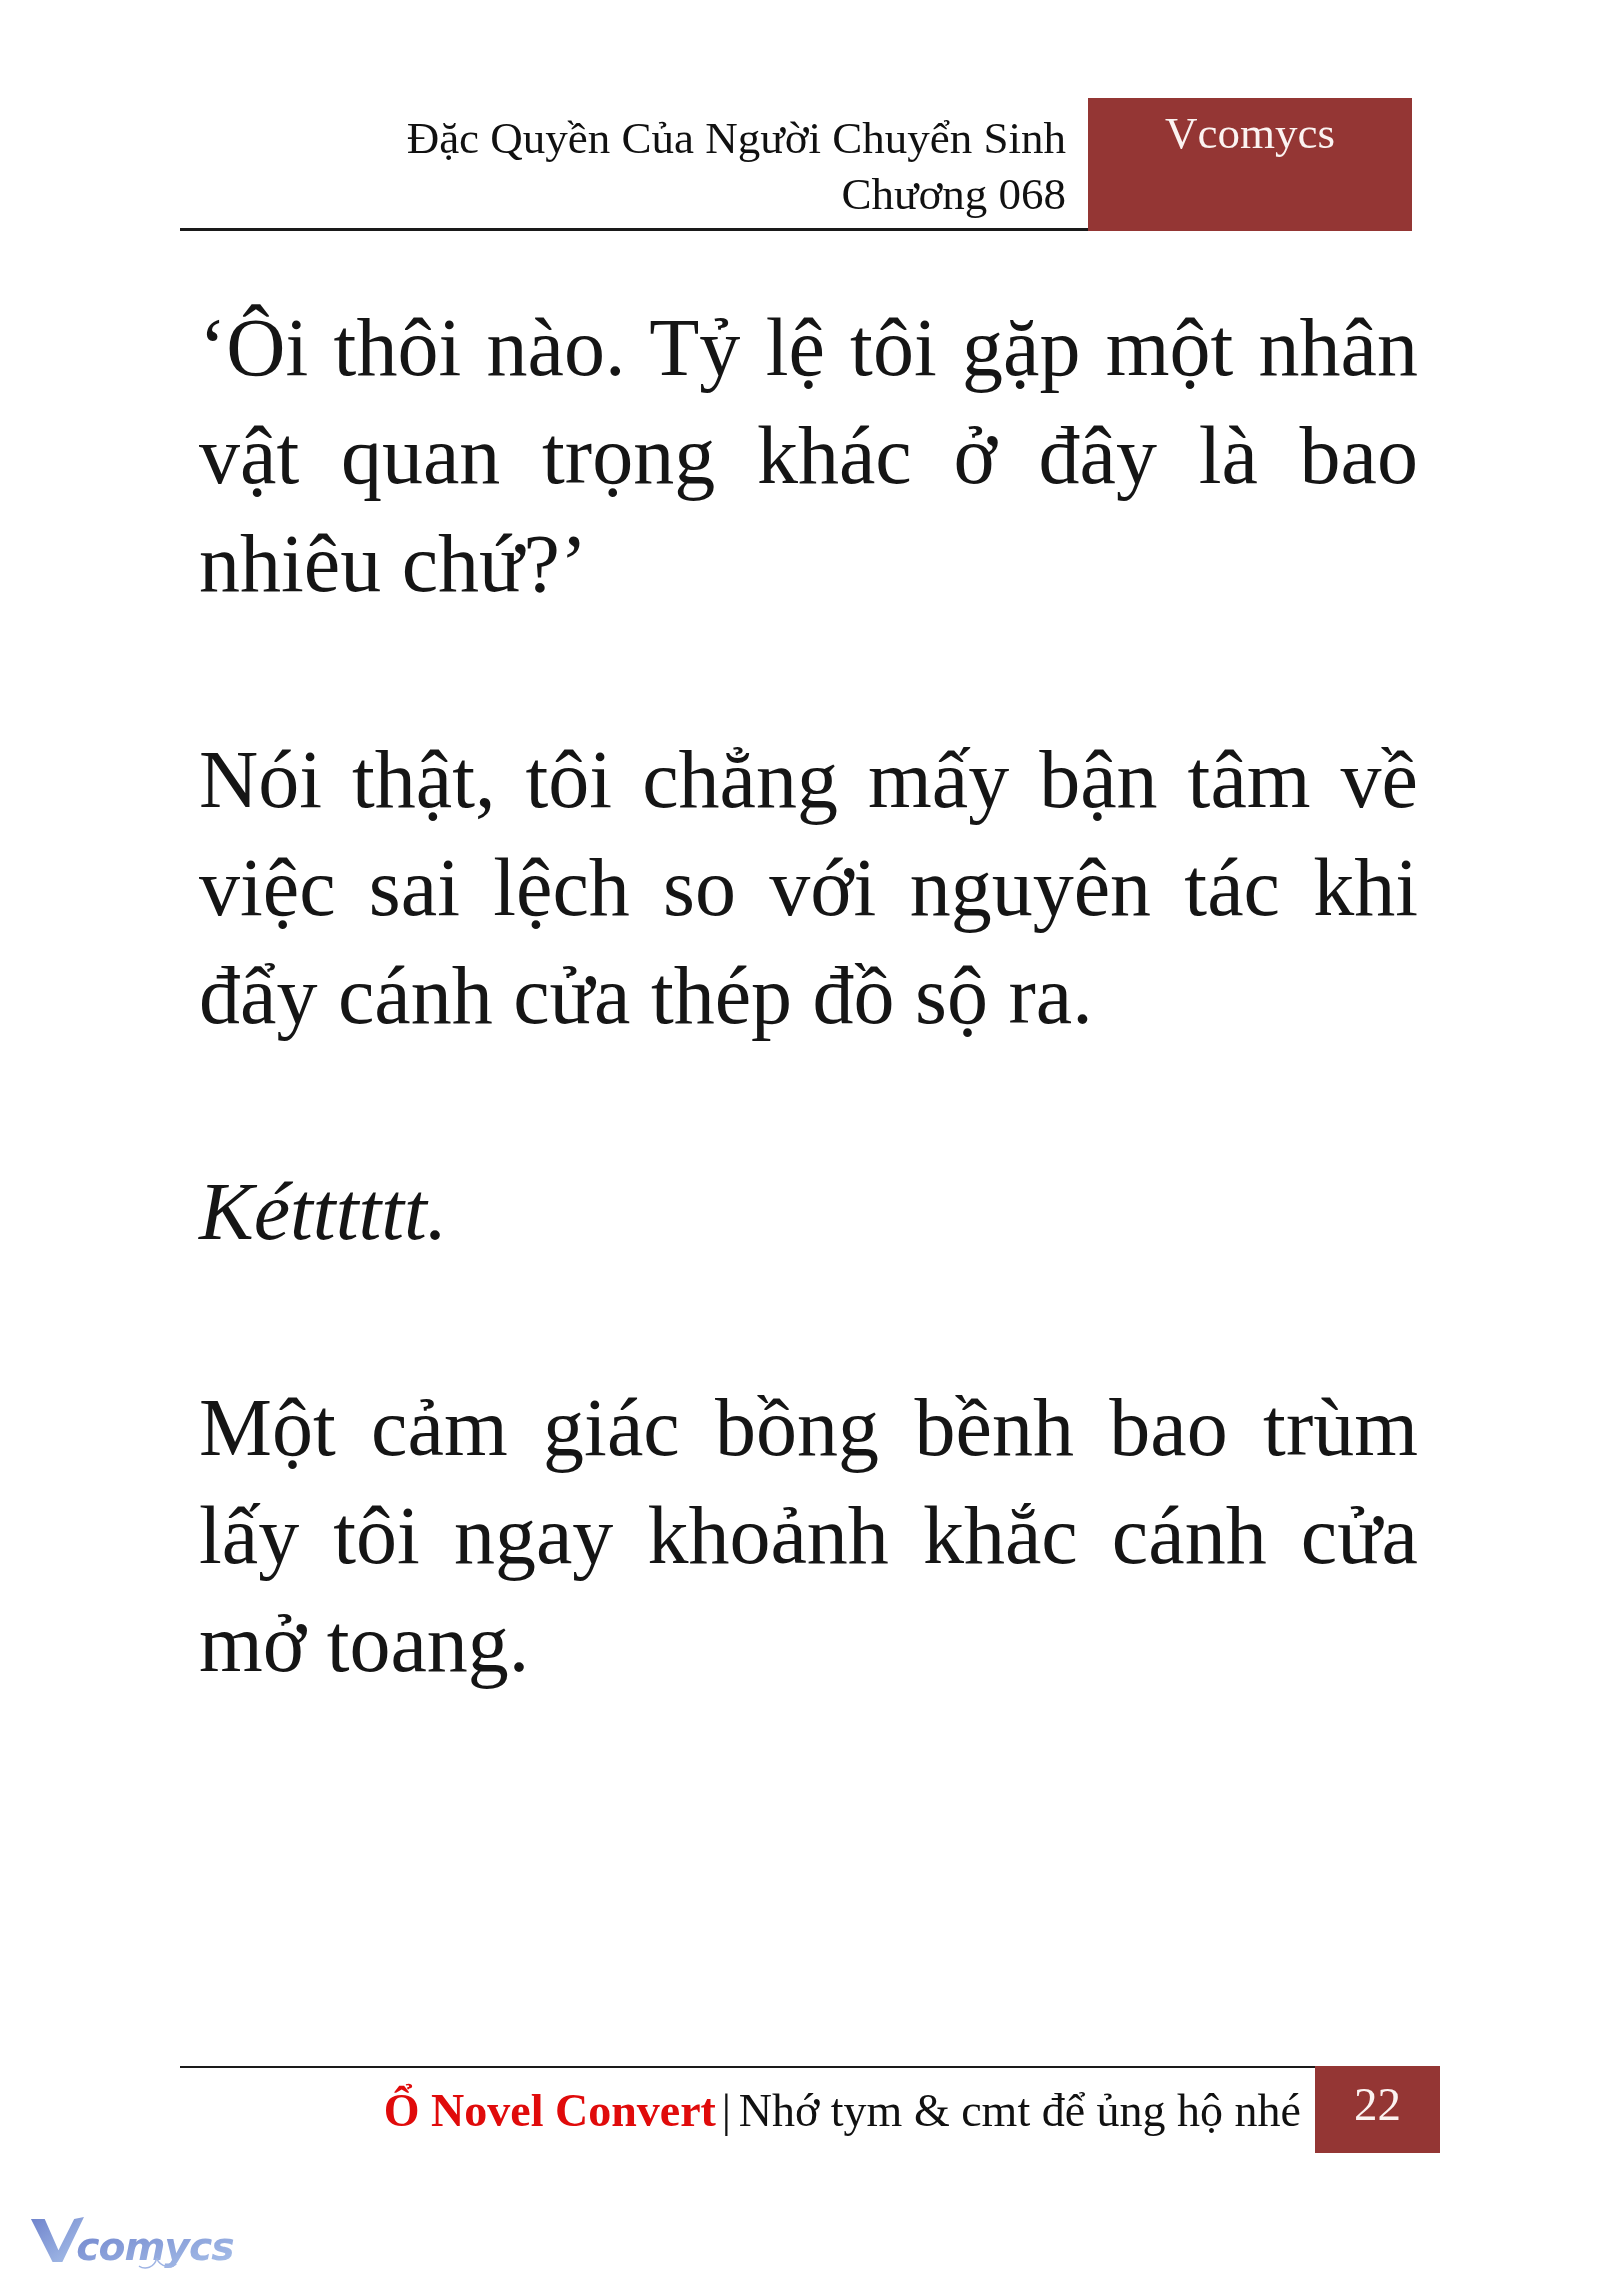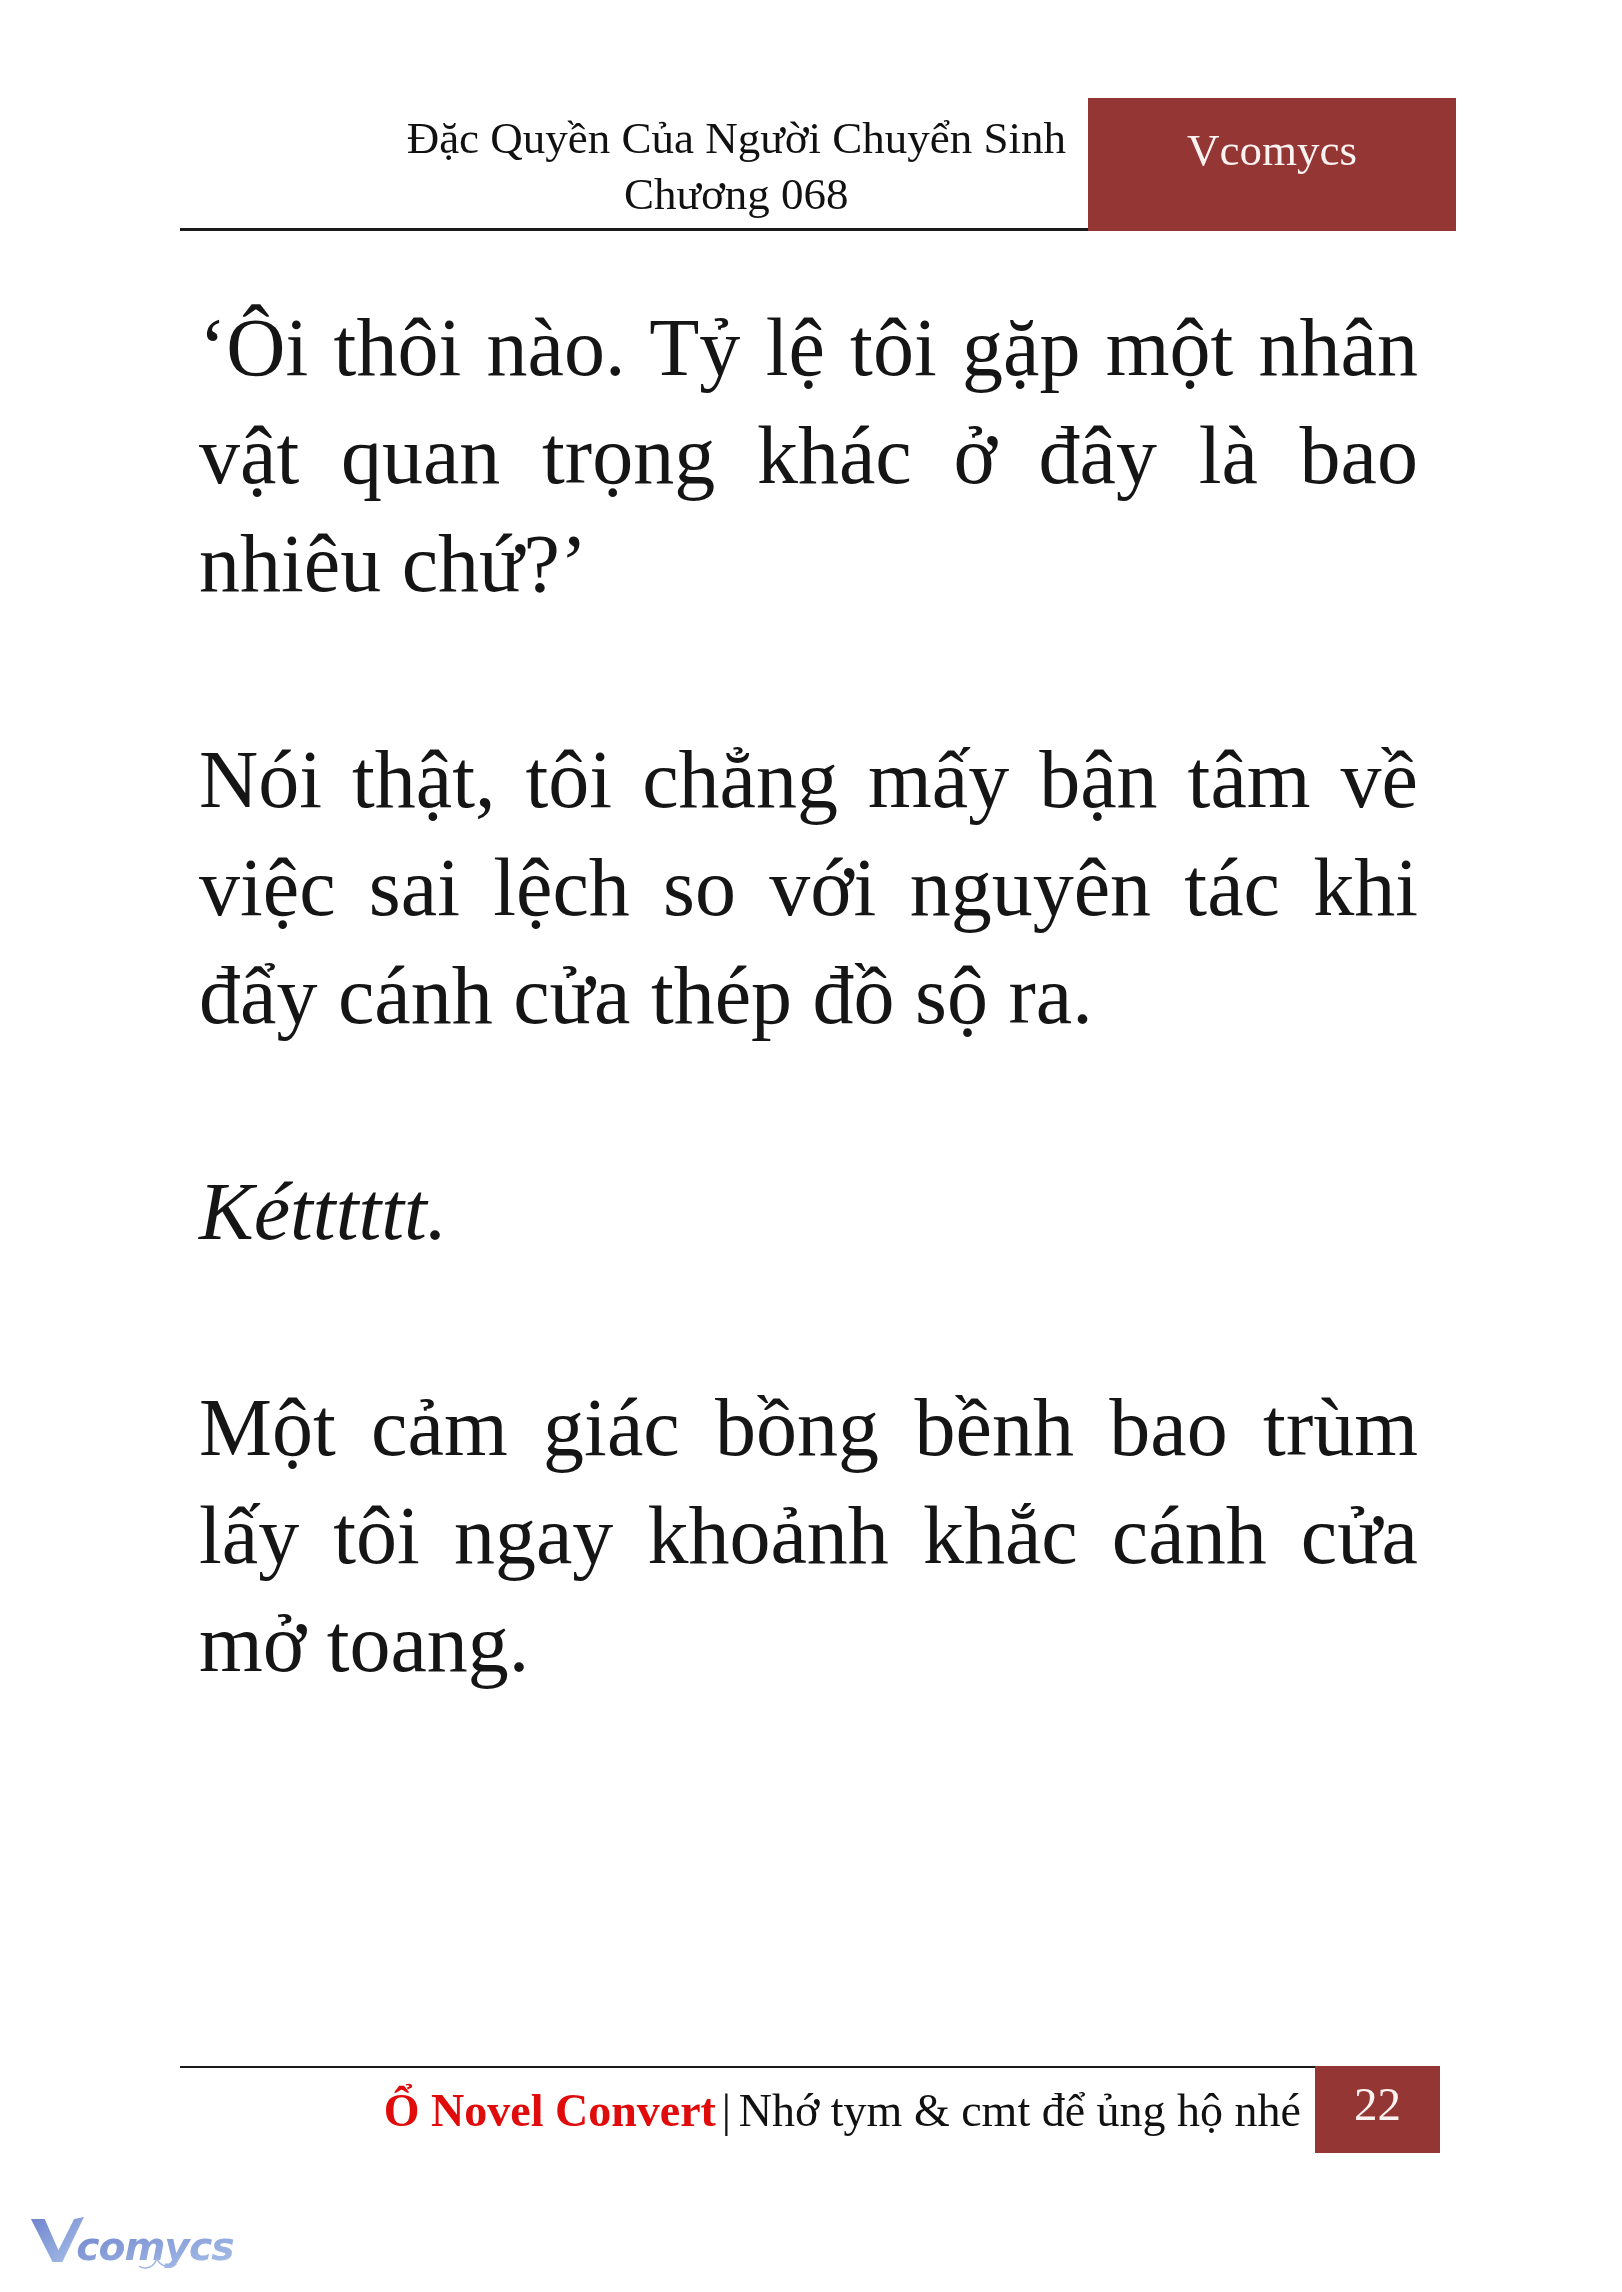--- a/index.html
+++ b/index.html
@@ -2,30 +2,30 @@
 <html><head>
   <meta charset="utf-8">
   <style>
     html, body { margin: 0; padding: 0; background: #ffffff; }
     body { width: 1622px; height: 2293px; position: relative; overflow: hidden; }
     .serif { font-family: "Liberation Serif", "DejaVu Serif", serif; }
 
     
     .hdr-title {
       position: absolute; right: 556px; top: 110px;
-      text-align: center; color: #111; font-size: 45px; line-height: 56px;
+      text-align: right; color: #111; font-size: 45px; line-height: 56px;
       white-space: nowrap;
     }
     .hdr-rule {
       position: absolute; left: 180px; top: 228px; width: 908px; height: 2.9px; background: #1a1a1a;
     }
     .hdr-box {
-      position: absolute; left: 1088px; top: 98px; width: 368px; height: 133px;
+      position: absolute; left: 1088px; top: 98px; width: 324px; height: 133px;
       background: #943634; color: #fbf3f1; text-align: center;
-      font-size: 45px; line-height: 56px; padding-top: 24px; box-sizing: border-box;
+      font-size: 45px; line-height: 56px; padding-top: 7px; box-sizing: border-box;
     }
 
     
     .content {
       position: absolute; left: 199px; top: 294px; width: 1227px;
       color: #151515; font-size: 82px; line-height: 108px;
     }
     .para { margin: 0 8px 108px 0; text-align: justify; text-align-last: left; }
     .para.italic { font-style: italic; }
 

